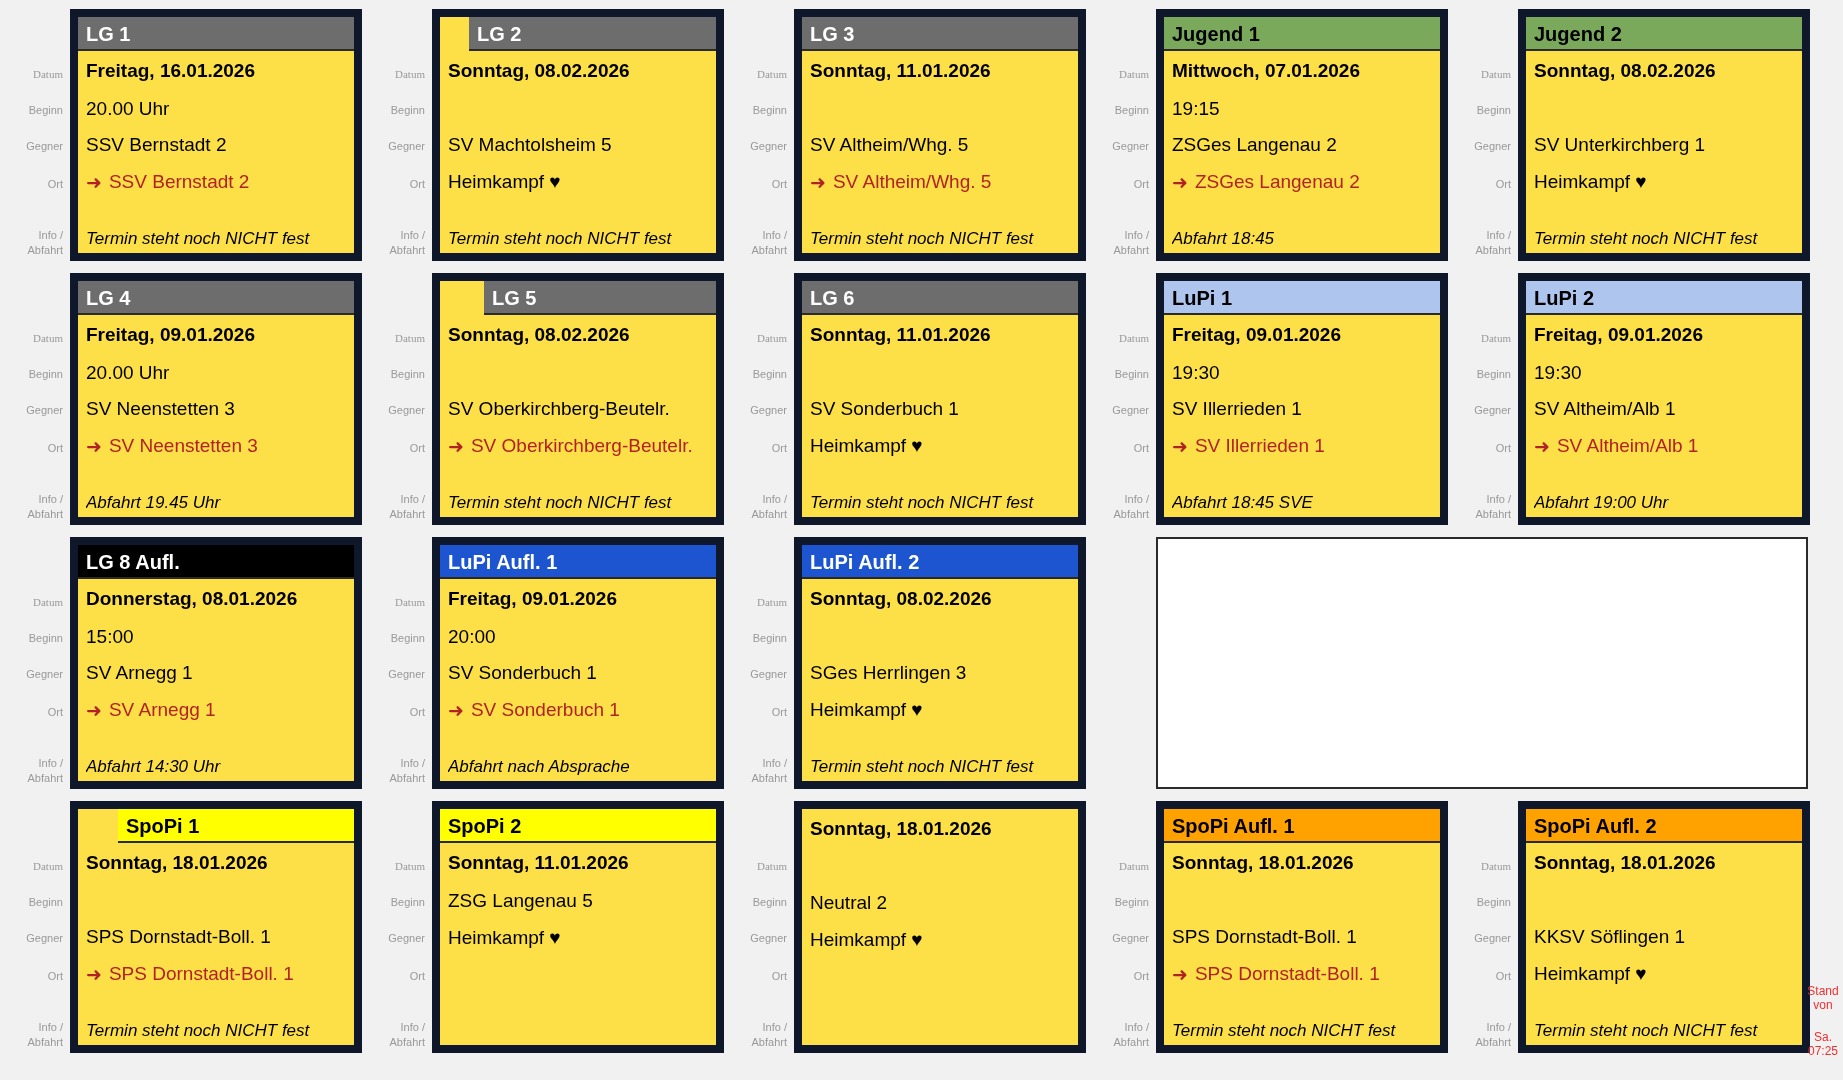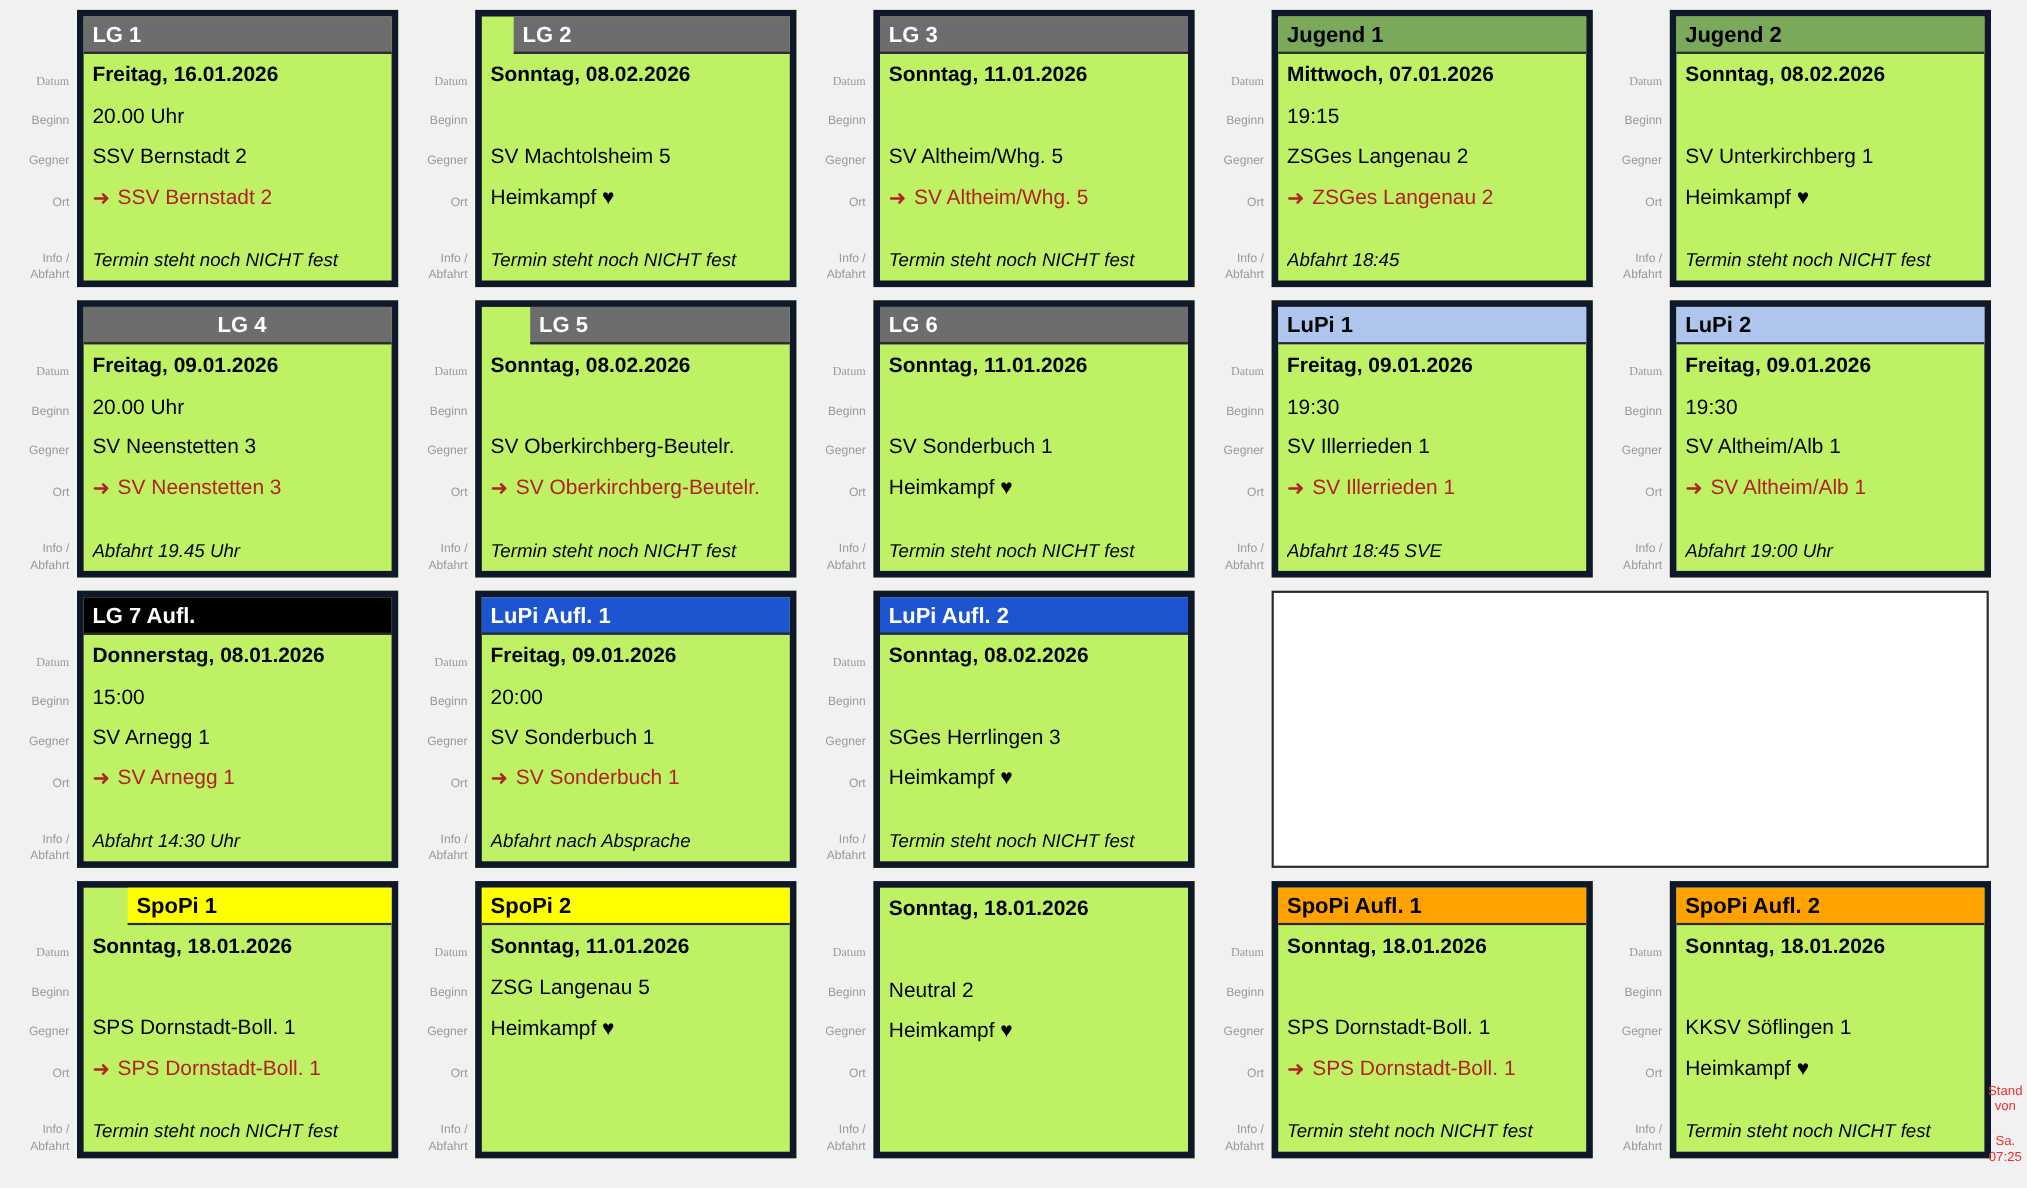--- a/index.html
+++ b/index.html
@@ -30,21 +30,21 @@
   .lab-datum{height:40px;font-family:Liberation Serif, serif;}
   .lab-beginn{height:36px;}
   .lab-gegner{height:36px;}
   .lab-ort{height:38px;}
   .lab-info{
     position:absolute;bottom:4px;right:7px;text-align:right;
     color:#999;font-size:11px;line-height:1.3;
   }
   .card{
     width:336px;height:252px;box-sizing:border-box;
-    background:#bef264;border:6px solid #0f172a;
+    background:#fde047;border:8px solid #0f172a;
     position:relative;
   }
   .hdr{
     height:34px;line-height:34px;box-sizing:border-box;
     border-bottom:2px solid #2a2a2a;
     padding-left:8px;font-size:20px;font-weight:bold;
     white-space:nowrap;overflow:hidden;
   }
   .body{position:relative;height:214px;}
   .frow{
@@ -213,21 +213,21 @@
       <div class="lab lab-datum">Datum</div>
       <div class="lab lab-beginn">Beginn</div>
       <div class="lab lab-gegner">Gegner</div>
       <div class="lab lab-ort">Ort</div>
       <div class="lab-info">
         <div>Info /</div>
         <div>Abfahrt</div>
       </div>
     </div>
     <div class="card">
-      <div class="hdr" style="background: rgb(109, 109, 109); color: rgb(255, 255, 255); text-align: center;">LG 4</div>
+      <div class="hdr" style="background: rgb(109, 109, 109); color: rgb(255, 255, 255);">LG 4</div>
       <div class="body">
         <div class="frow f-datum">Freitag, 09.01.2026</div>
         <div class="frow f-beginn">20.00 Uhr</div>
         <div class="frow f-gegner">SV Neenstetten 3</div>
         <div class="frow f-ort link">
           <span class="arrow">➜</span>
           <span class="ort-text">SV Neenstetten 3</span>
         </div>
         <div class="f-info">Abfahrt 19.45 Uhr</div>
       </div>
@@ -343,21 +343,21 @@
       <div class="lab lab-datum">Datum</div>
       <div class="lab lab-beginn">Beginn</div>
       <div class="lab lab-gegner">Gegner</div>
       <div class="lab lab-ort">Ort</div>
       <div class="lab-info">
         <div>Info /</div>
         <div>Abfahrt</div>
       </div>
     </div>
     <div class="card">
-      <div class="hdr" style="background: rgb(0, 0, 0); color: rgb(255, 255, 255);">LG 7 Aufl.</div>
+      <div class="hdr" style="background: rgb(0, 0, 0); color: rgb(255, 255, 255);">LG 8 Aufl.</div>
       <div class="body">
         <div class="frow f-datum">Donnerstag, 08.01.2026</div>
         <div class="frow f-beginn">15:00</div>
         <div class="frow f-gegner">SV Arnegg 1</div>
         <div class="frow f-ort link">
           <span class="arrow">➜</span>
           <span class="ort-text">SV Arnegg 1</span>
         </div>
         <div class="f-info">Abfahrt 14:30 Uhr</div>
       </div>

